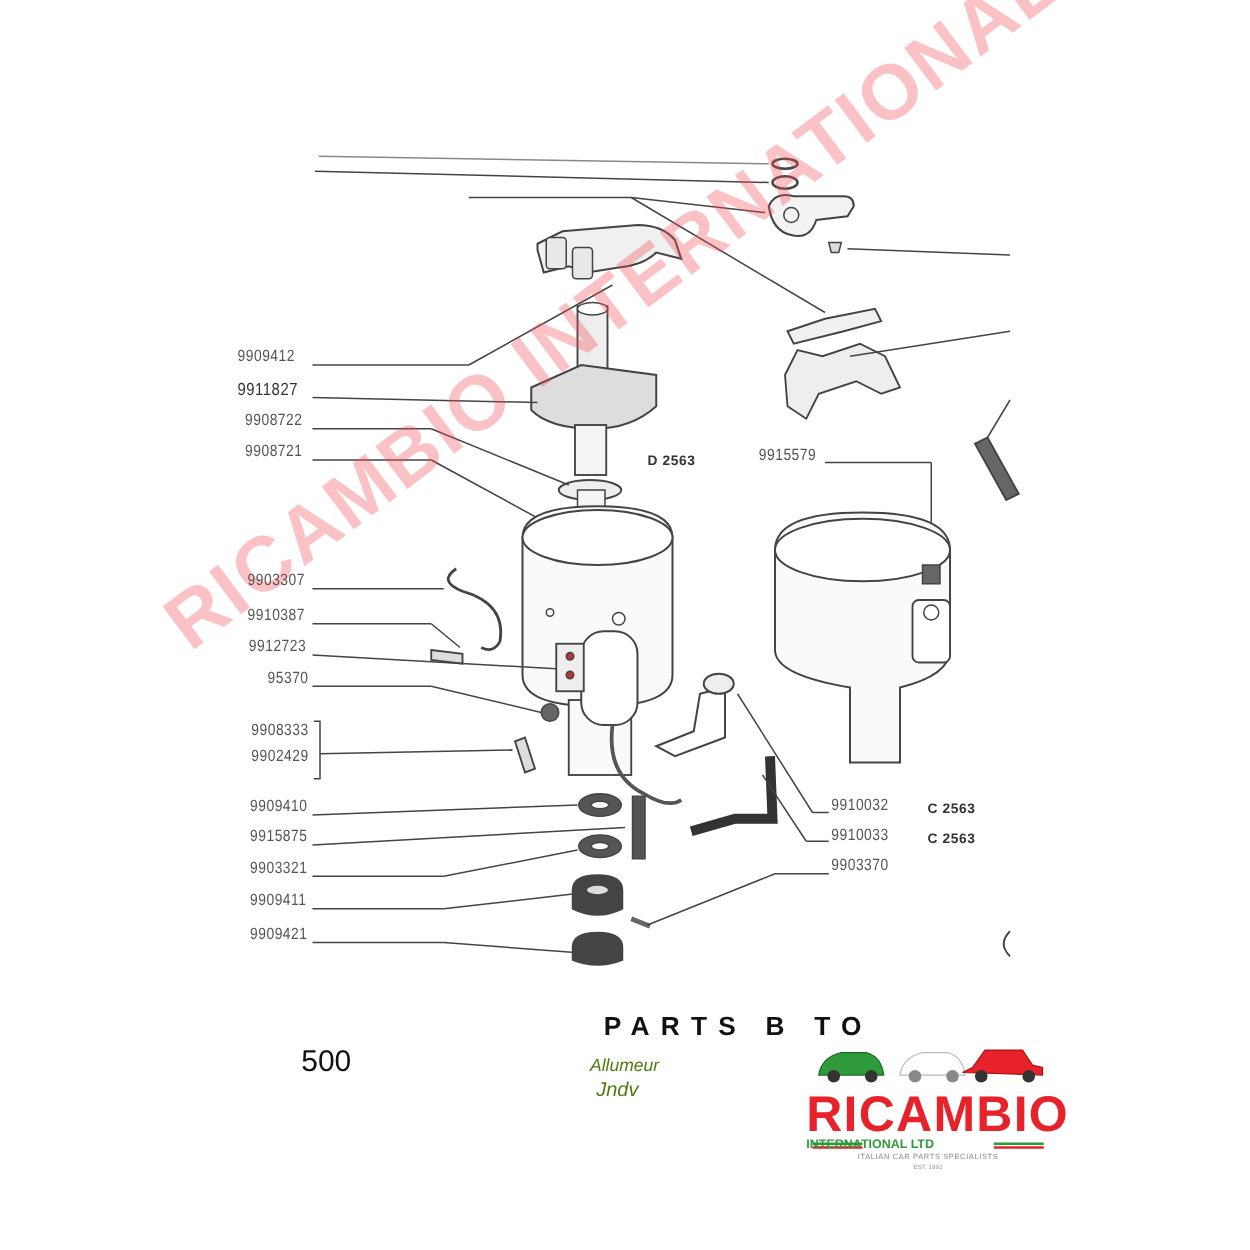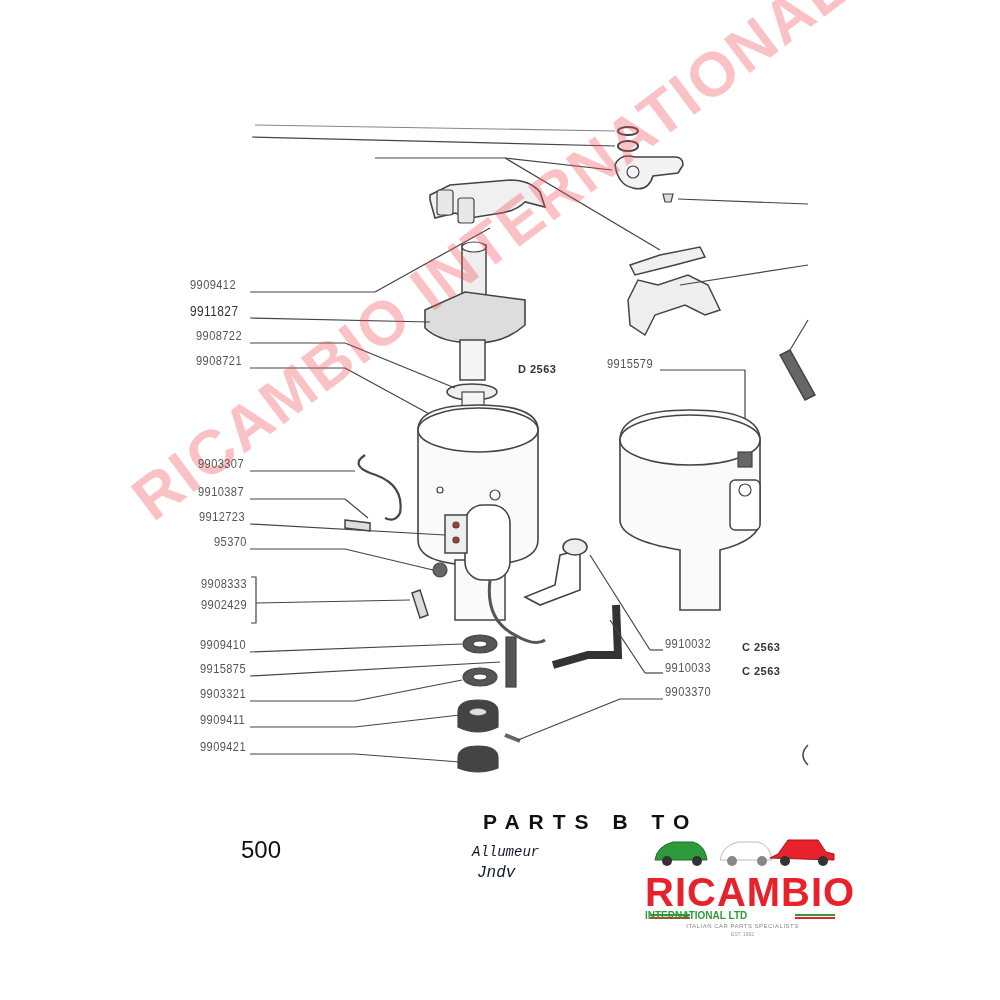--- a/index.html
+++ b/index.html
@@ -5,21 +5,21 @@
   html, body { margin: 0; padding: 0; background: #ffffff; }
   body { width: 1000px; height: 1000px; position: relative; overflow: hidden;
          font-family: "Liberation Sans", sans-serif; }
   #diagram { position: absolute; left: 0; top: 0; width: 1000px; height: 1000px; }
   .label { position: absolute; font-family: "Liberation Sans Narrow", "Liberation Sans", sans-serif;
            font-size: 13px; color: #555; letter-spacing: 0.5px; transform: scaleX(0.85);
            transform-origin: left center; white-space: nowrap; }
   .code { position: absolute; font-size: 11px; color: #333; font-weight: bold; letter-spacing: 0.5px; white-space: nowrap; }
   .model { position: absolute; left: 241px; top: 836px; font-size: 24px; font-weight: normal; color: #111; }
   .title { position: absolute; left: 483px; top: 810px; font-size: 21px; font-weight: bold; color: #111; letter-spacing: 9px; }
-  .sub { position: absolute; font-size: 14px; font-style: italic; color: #0f172a; font-family: Liberation Mono, monospace; }
+  .sub { position: absolute; font-size: 14px; font-style: italic; color: #4d7c0f; }
   .watermark { position: absolute; left: 140px; top: 470px; font-size: 62px; font-weight: bold;
                color: rgba(240, 80, 90, 0.35); transform: rotate(-37deg); transform-origin: left center;
                white-space: nowrap; letter-spacing: 2px; pointer-events: none; }
   .logo { position: absolute; left: 645px; top: 830px; width: 195px; height: 110px; }
   .logo-name { position: absolute; left: 0; top: 40px; width: 195px; text-align: left;
                font-size: 40px; font-weight: bold; color: #e8222a; letter-spacing: 1px; }
   .logo-intl { position: absolute; left: 0; top: 80px; width: 195px; text-align: left;
                font-size: 10px; font-weight: bold; color: #2e9a3a; }
   .logo-tag { position: absolute; left: 0; top: 93px; width: 195px; text-align: center;
               font-size: 6px; color: #888; letter-spacing: 0.5px; }

